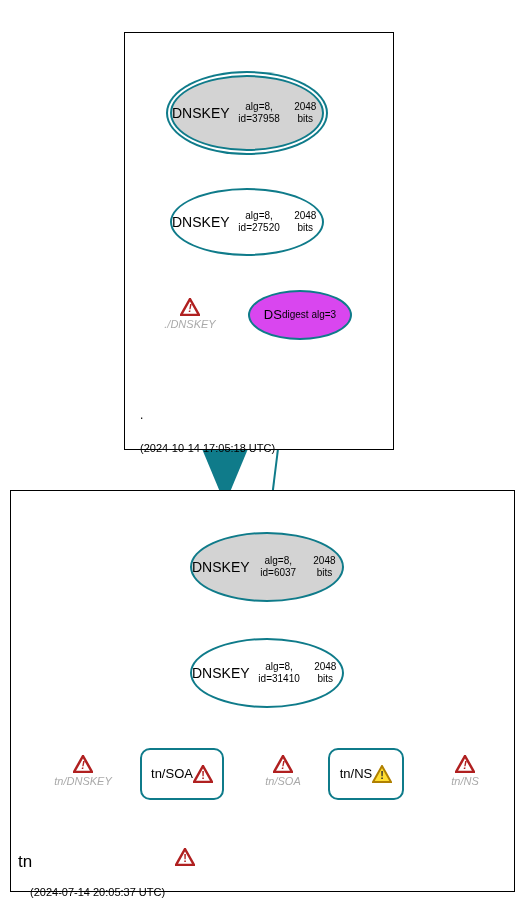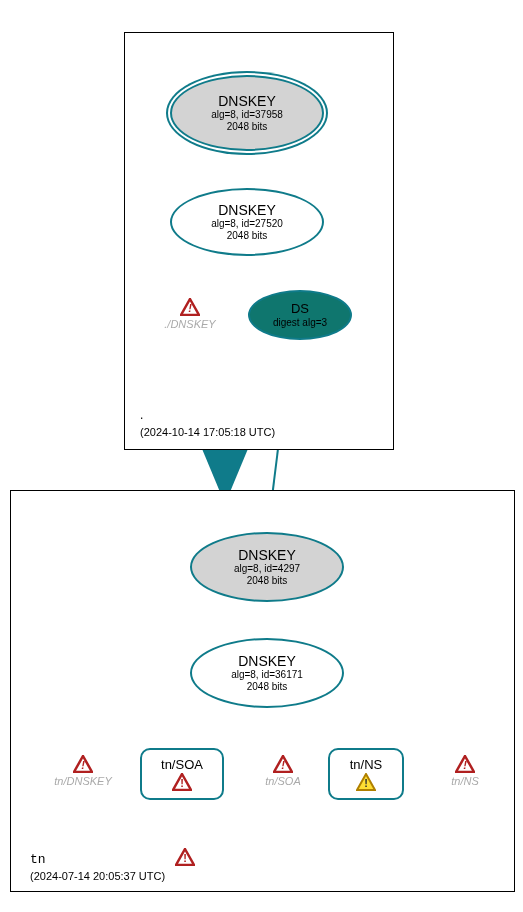--- a/index.html
+++ b/index.html
@@ -22,26 +22,27 @@
   }
   .zone-label {
     position: absolute;
     font-size: 12px;
     color: #000;
   }
   .zone-time {
     position: absolute;
     font-size: 11px;
     color: #000;
+    margin-top: 16px;
   }
   .node {
     position: absolute;
     text-align: center;
     display: flex;
-    flex-direction: column;
+    flex-direction: row;
     justify-content: center;
     align-items: center;
     font-size: 12px;
   }
   .ellipse {
     border: 2px solid #0f7b8a;
     border-radius: 50%;
   }
   .double {
     box-shadow: 0 0 0 2px #fff, 0 0 0 4px #0f7b8a;
@@ -106,49 +107,49 @@
     <path d="M235,700 L197,745" fill="none" stroke="#0f7b8a" stroke-width="2" marker-end="url(#arr)"></path>
 
     <path d="M295,700 L340,745" fill="none" stroke="#0f7b8a" stroke-width="2" marker-end="url(#arr)"></path>
   </svg>
 
   <div class="zone-box" style="left:124px; top:32px; width:268px; height:416px;"></div>
   <div class="zone-label" style="left:140px; top:408px;">.</div>
   <div class="zone-time" style="left:140px; top:426px;">(2024-10-14 17:05:18 UTC)</div>
 
   <div class="zone-box" style="left:10px; top:490px; width:503px; height:400px;"></div>
-  <div class="zone-label" style="left:30px; top:852px; font-size:13px;font-family:Liberation Mono, monospace;">tn</div>
+  <div class="zone-label" style="left:18px; top:852px; font-size:17px;">tn</div>
   <div class="zone-time" style="left:30px; top:870px;">(2024-07-14 20:05:37 UTC)</div>
 
   <div class="node ellipse double gray" style="left:170px; top:75px; width:150px; height:72px;">
     <div class="node-title">DNSKEY</div>
     <div class="node-sub">alg=8, id=37958</div>
     <div class="node-sub">2048 bits</div>
   </div>
 
   <div class="node ellipse" style="left:170px; top:188px; width:150px; height:64px; background:#fff;">
     <div class="node-title">DNSKEY</div>
     <div class="node-sub">alg=8, id=27520</div>
     <div class="node-sub">2048 bits</div>
   </div>
 
-  <div class="node ellipse" style="left:248px; top:290px; width:100px; height:46px; background:#0f766e;">
+  <div class="node ellipse" style="left:248px; top:290px; width:100px; height:46px; background:#d946ef;">
     <div class="node-title" style="font-size:13px;">DS</div>
     <div class="node-sub">digest alg=3</div>
   </div>
 
   <div class="node ellipse gray" style="left:190px; top:532px; width:150px; height:66px;">
     <div class="node-title">DNSKEY</div>
-    <div class="node-sub">alg=8, id=4297</div>
+    <div class="node-sub">alg=8, id=6037</div>
     <div class="node-sub">2048 bits</div>
   </div>
 
   <div class="node ellipse" style="left:190px; top:638px; width:150px; height:66px; background:#fff;">
     <div class="node-title">DNSKEY</div>
-    <div class="node-sub">alg=8, id=36171</div>
+    <div class="node-sub">alg=8, id=31410</div>
     <div class="node-sub">2048 bits</div>
   </div>
 
   <div class="node rrect" style="left:140px; top:748px; width:80px; height:48px; background:#fff;">
     <div class="node-title" style="font-size:13px;">tn/SOA</div>
     <svg class="warn-icon" viewBox="0 0 20 18">
       <path d="M10 1 L19 17 L1 17 Z" fill="#fff" stroke="#b02020" stroke-width="2.5"></path>
       <text x="10" y="14" text-anchor="middle" font-size="11" font-weight="bold" fill="#b02020">!</text>
     </svg>
   </div>

